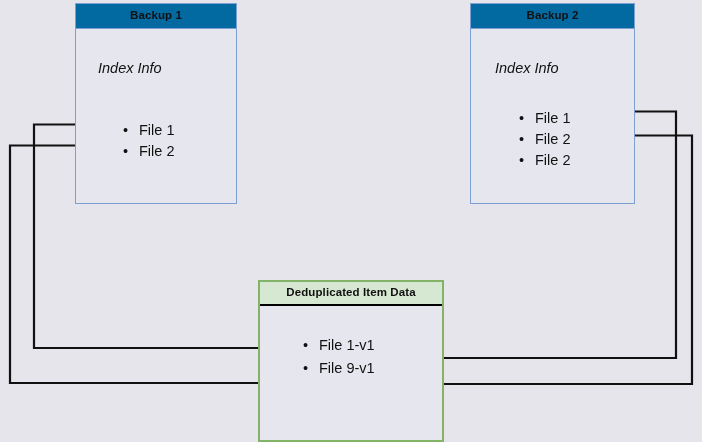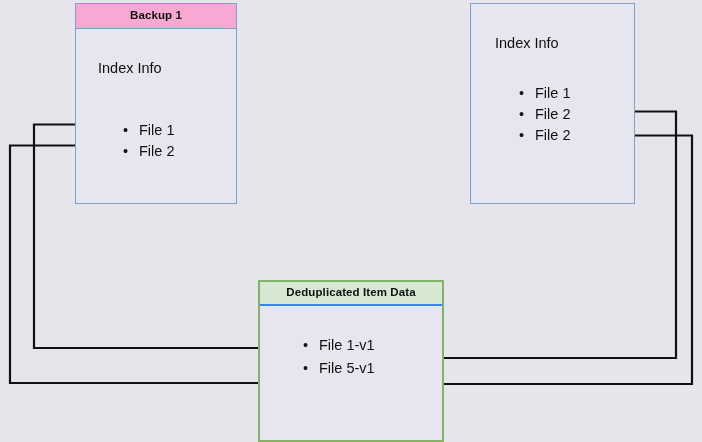--- a/index.html
+++ b/index.html
@@ -35,38 +35,39 @@
     box-sizing: border-box;
     width: 100%;
     text-align: center;
     font-weight: bold;
     font-size: 11.5px;
     color: #111;
     line-height: 1;
     letter-spacing: 0.1px;
   }
   .header-blue {
-    background: #f9a8d4;
+    background: #0369a1;
     border-bottom: 1.5px solid #7d9fd1;
     padding: 6px 0 6px 0;
   }
   .header-green {
     background: #d7e8d2;
-    border-bottom: 2px solid #3b82f6;
+    border-bottom: 2px solid #000000;
     padding: 5px 0 5px 0;
   }
   .box-body {
     position: relative;
     width: 100%;
   }
   .index-label {
     position: absolute;
     font-size: 14.5px;
     color: #111;
     white-space: nowrap;
+    font-style: italic;
   }
   .file-list {
     position: absolute;
     margin: 0;
     padding: 0;
     list-style: none;
   }
   .file-list li {
     font-size: 14.5px;
     color: #111;
@@ -132,31 +133,32 @@
   <div class="box-body" style="height:176px;">
     <div class="index-label" style="left:22px; top:31px;">Index Info</div>
     <ul class="file-list" style="left:47px; top:91px;">
       <li>File 1</li>
       <li>File 2</li>
     </ul>
   </div>
 </div>
 
 <div class="box box-blue" style="left:470px; top:3px; width:165px; height:201px;">
+  <div class="box-header header-blue">Backup 2</div>
   <div class="box-body" style="height:176px;">
     <div class="index-label" style="left:24px; top:31px;">Index Info</div>
     <ul class="file-list" style="left:48px; top:79px;">
       <li>File 1</li>
       <li>File 2</li>
       <li>File 2</li>
     </ul>
   </div>
 </div>
 
 <div class="box box-green" style="left:258px; top:280px; width:186px; height:162px;">
   <div class="box-header header-green">Deduplicated Item Data</div>
   <div class="box-body" style="height:160px;">
     <ul class="file-list dedup-list" style="left:43px; top:28px;">
       <li>File 1-v1</li>
-      <li>File 5-v1</li>
+      <li>File 9-v1</li>
     </ul>
   </div>
 </div>
 
 </body></html>

